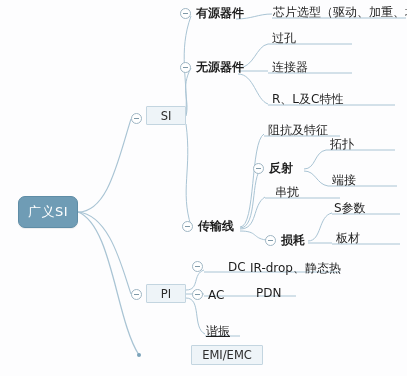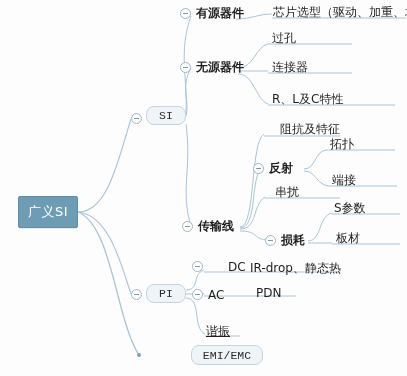--- a/index.html
+++ b/index.html
@@ -27,37 +27,36 @@
     box-sizing: border-box;
     white-space: nowrap;
   }
   
   .node-root {
     display: flex;
     align-items: center;
     justify-content: center;
     background: #6f9cb5;
     border: 1px solid #5f8da6;
-    border-radius: 2px;
+    border-radius: 7px;
     color: #ffffff;
     font-size: 13px;
     letter-spacing: 0.5px;
     box-shadow: 0 1px 1px rgba(0,0,0,0.07);
   }
   
   .node-boxed {
     display: flex;
     align-items: center;
     justify-content: center;
     background: #eef4f8;
     border: 1px solid #c3d5e0;
-    border-radius: 8px;
+    border-radius: 1px;
     color: #2b2b2b;
     font-size: 11.5px;
-    font-family: Liberation Mono, monospace;
   }
   
   .node-plain {
     display: flex;
     align-items: flex-end;
     color: #1d1d1d;
     font-size: 12px;
     line-height: 12px;
     text-align: center;
   }
@@ -186,21 +185,21 @@
   <div class="node node-plain" style="left:272px; top:29px; height:15px;">
     <span>过孔</span>
   </div>
   <div class="node node-plain" style="left:272px; top:58px; height:15px;">
     <span>连接器</span>
   </div>
   <div class="node node-plain" style="left:272px; top:90px; height:15px;">
     <span>R、L及C特性</span>
   </div>
 
-  <div class="node node-plain" style="left:280px; top:121px; height:15px;font-family:Liberation Mono, monospace;">
+  <div class="node node-plain" style="left:268px; top:121px; height:15px;">
     <span>阻抗及特征</span>
   </div>
 
   <span class="toggle" style="left:253px; top:163px;"></span>
   <div class="node node-plain bold" style="left:269px; top:159px; height:15px;">
     <span>反射</span>
   </div>
 
   <div class="node node-plain" style="left:275px; top:183px; height:15px;">
     <span>串扰</span>

